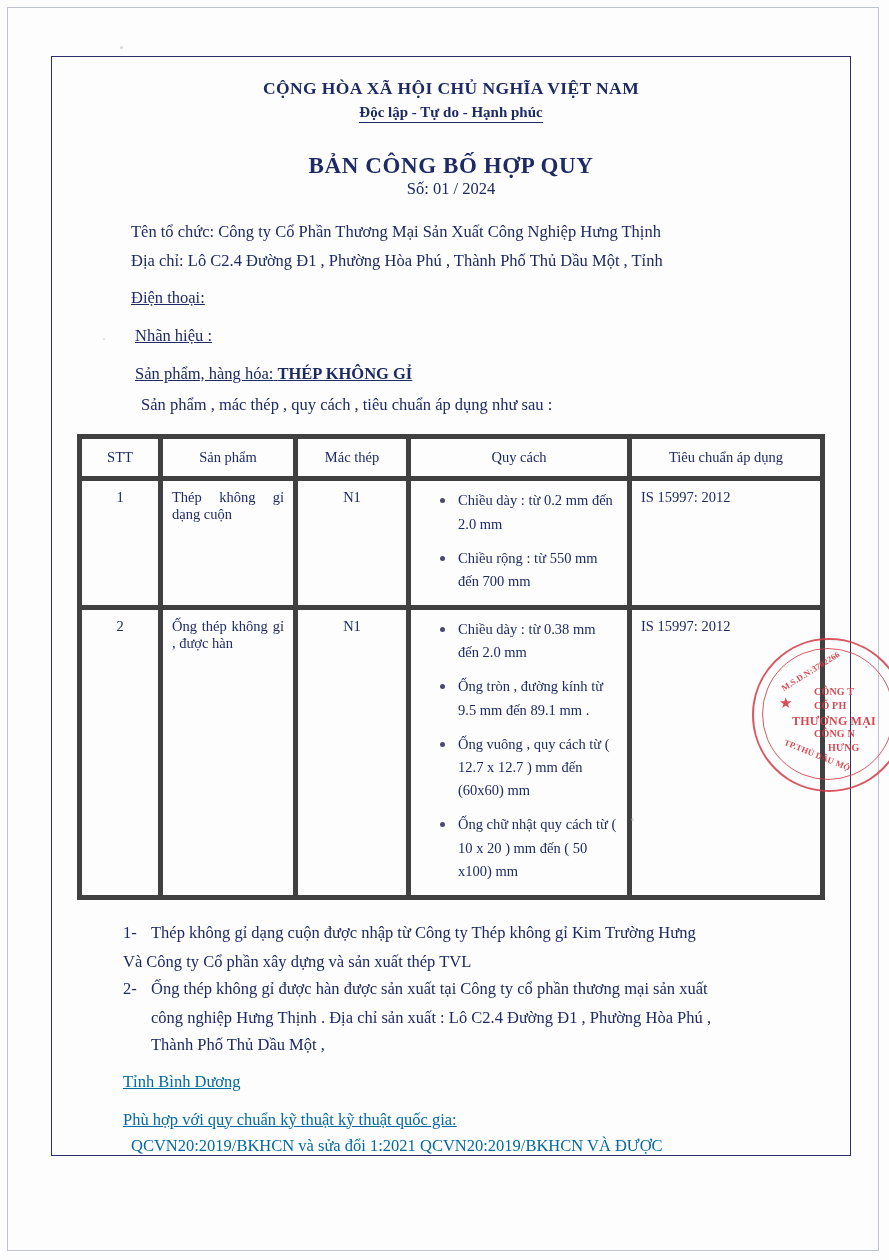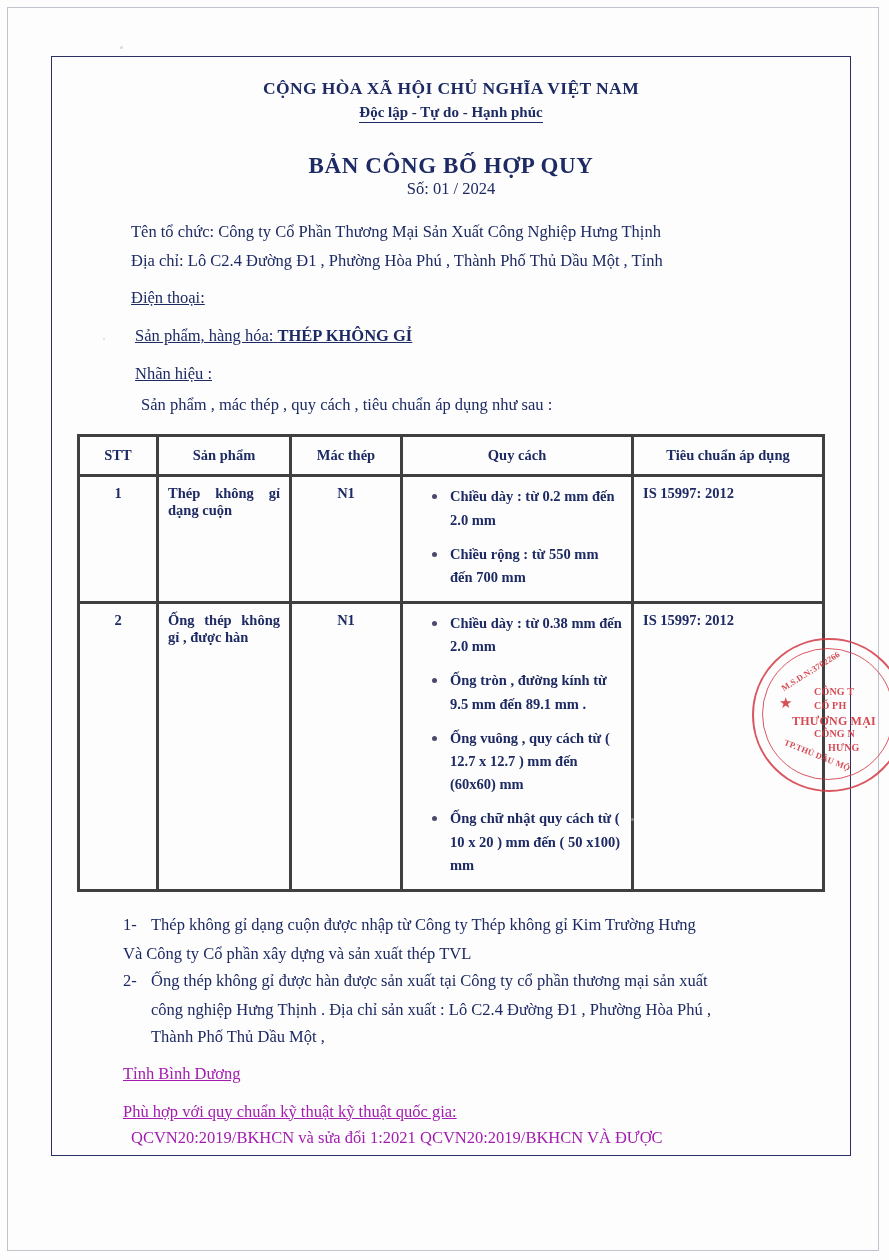--- a/index.html
+++ b/index.html
@@ -93,24 +93,24 @@
 
   table.spec {
     width: 100%;
     border-collapse: collapse;
     margin-top: 16px;
     font-size: 14.5px;
     color: #1d2a63;
     table-layout: fixed;
   }
   table.spec th, table.spec td {
-    border: 3px solid #404040;
+    border: 5px solid #404040;
     vertical-align: top;
     padding: 8px 9px 10px 9px;
-    font-weight: bold;
+    font-weight: normal;
   }
   table.spec thead th {
     padding-top: 10px;
     padding-bottom: 10px;
   }
   .col-stt { width: 58px; text-align: center; }
   .col-prod { width: 112px; }
   .col-mark { width: 90px; text-align: center; }
   .col-spec { width: auto; }
   .col-std { width: 170px; }
@@ -153,21 +153,21 @@
     position: absolute;
     left: 46px;
     top: 0;
   }
   .note-cont { padding-left: 74px; }
   .note-cont2 { padding-left: 46px; }
   .footer-block {
     margin-top: 10px;
     font-size: 16.5px;
     line-height: 1.62;
-    color: #a21caf;
+    color: #0369a1;
   }
   .footer-ind { padding-left: 46px; }
   .footer-ind2 { padding-left: 54px; }
 
   
   .seal {
     position: absolute;
     left: 752px;
     top: 638px;
     width: 160px;
@@ -223,25 +223,25 @@
       <div><span class="national-sub">Độc lập - Tự do - Hạnh phúc</span></div>
     </div>
 
     <div class="center main-title">BẢN CÔNG BỐ HỢP QUY</div>
     <div class="center doc-number">Số: 01 / 2024</div>
 
     <div class="body-block">
       <div class="line indent-1">Tên tổ chức: Công ty Cổ Phần Thương Mại Sản Xuất Công Nghiệp Hưng Thịnh</div>
       <div class="line indent-1">Địa chỉ: Lô C2.4 Đường Đ1 , Phường Hòa Phú , Thành Phố Thủ Dầu Một , Tỉnh</div>
       <div class="line indent-1 gap-sm">Điện thoại:</div>
+      <div class="line indent-2 gap-sm">Nhãn hiệu :</div>
       <div class="line indent-2 gap-sm">
         <span>Sản phẩm, hàng hóa:</span>
         <span class="bold">THÉP KHÔNG GỈ</span>
       </div>
-      <div class="line indent-2 gap-sm">Nhãn hiệu :</div>
       <div class="line indent-3 gap-md">Sản phẩm , mác thép , quy cách , tiêu chuẩn áp dụng như sau :</div>
     </div>
 
     <table class="spec">
       <thead>
         <tr>
           <th class="col-stt">STT</th>
           <th class="col-prod">Sản phẩm</th>
           <th class="col-mark">Mác thép</th>
           <th class="col-spec">Quy cách</th>

